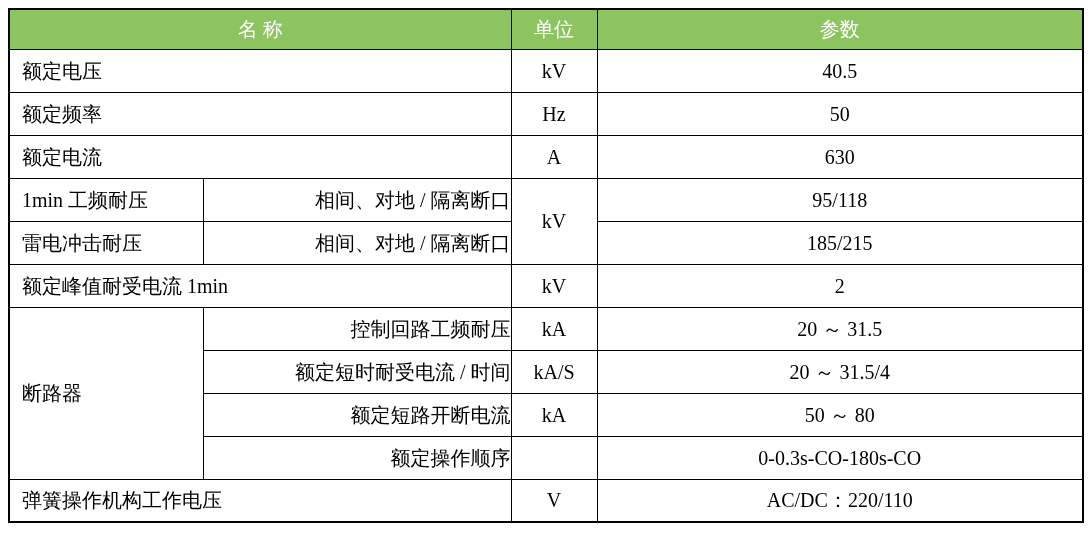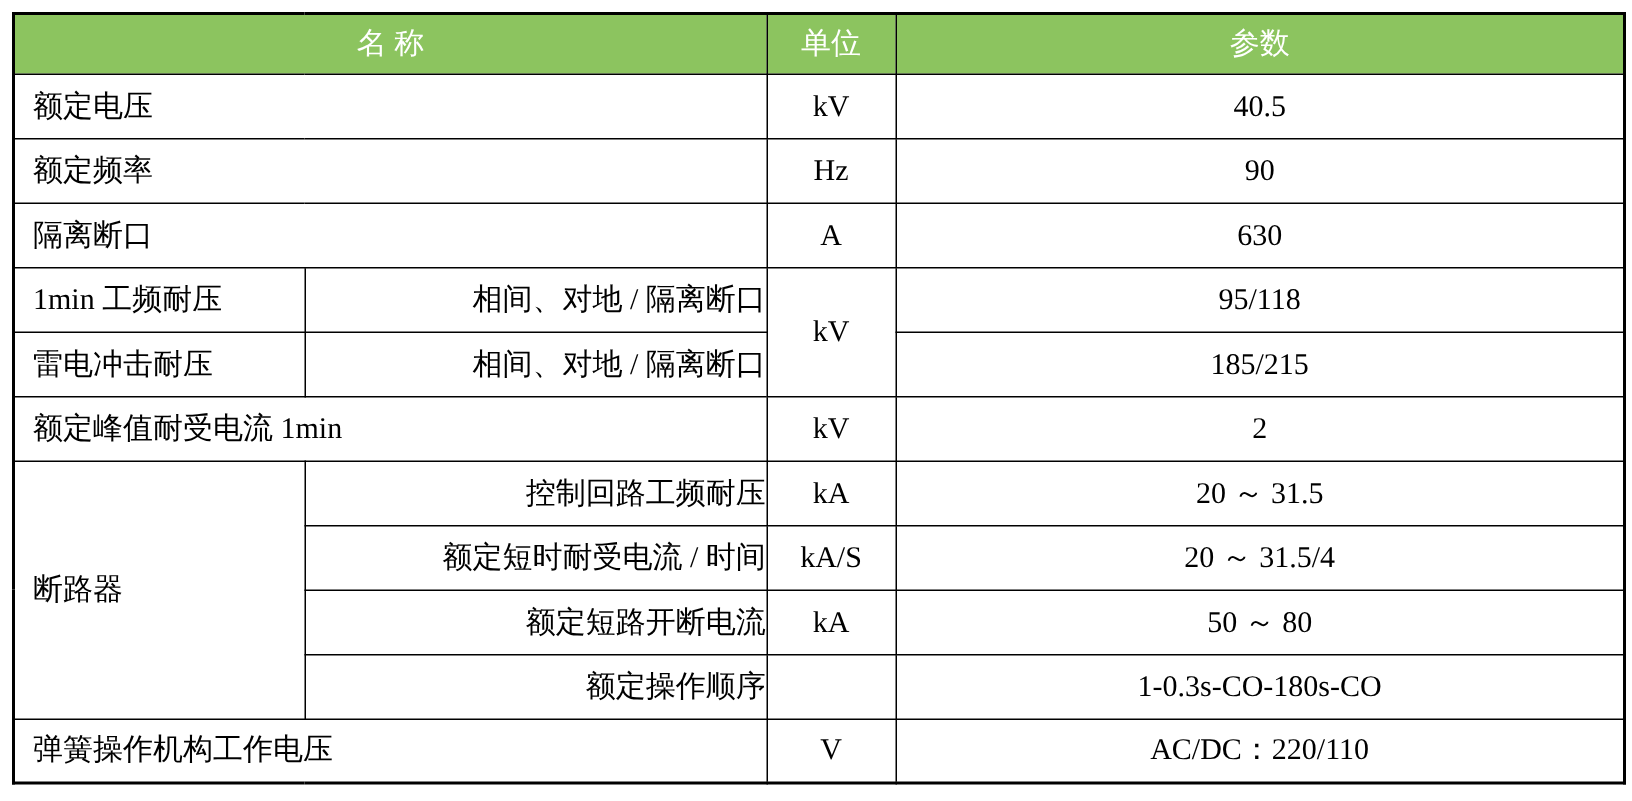--- a/index.html
+++ b/index.html
@@ -72,24 +72,24 @@
   </thead>
   <tbody>
     <tr>
       <td colspan="2" class="cell-name">额定电压</td>
       <td class="cell-center">kV</td>
       <td class="cell-center">40.5</td>
     </tr>
     <tr>
       <td colspan="2" class="cell-name">额定频率</td>
       <td class="cell-center">Hz</td>
-      <td class="cell-center">90</td>
+      <td class="cell-center">50</td>
     </tr>
     <tr>
-      <td colspan="2" class="cell-name">隔离断口</td>
+      <td colspan="2" class="cell-name">额定电流</td>
       <td class="cell-center">A</td>
       <td class="cell-center">630</td>
     </tr>
     <tr>
       <td class="cell-name">1min 工频耐压</td>
       <td class="cell-sub">相间、对地 / 隔离断口</td>
       <td rowspan="2" class="cell-center">kV</td>
       <td class="cell-center">95/118</td>
     </tr>
     <tr>
@@ -114,21 +114,21 @@
       <td class="cell-center">20 ～ 31.5/4</td>
     </tr>
     <tr>
       <td class="cell-sub">额定短路开断电流</td>
       <td class="cell-center">kA</td>
       <td class="cell-center">50 ～ 80</td>
     </tr>
     <tr>
       <td class="cell-sub">额定操作顺序</td>
       <td class="cell-center"></td>
-      <td class="cell-center">1-0.3s-CO-180s-CO</td>
+      <td class="cell-center">0-0.3s-CO-180s-CO</td>
     </tr>
     <tr>
       <td colspan="2" class="cell-name">弹簧操作机构工作电压</td>
       <td class="cell-center">V</td>
       <td class="cell-center">AC/DC：220/110</td>
     </tr>
   </tbody>
 </table>
 
 </body></html>

